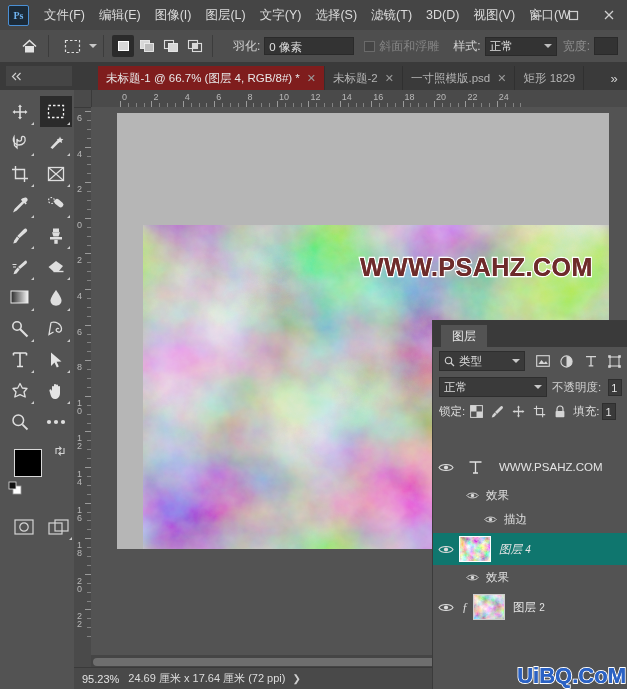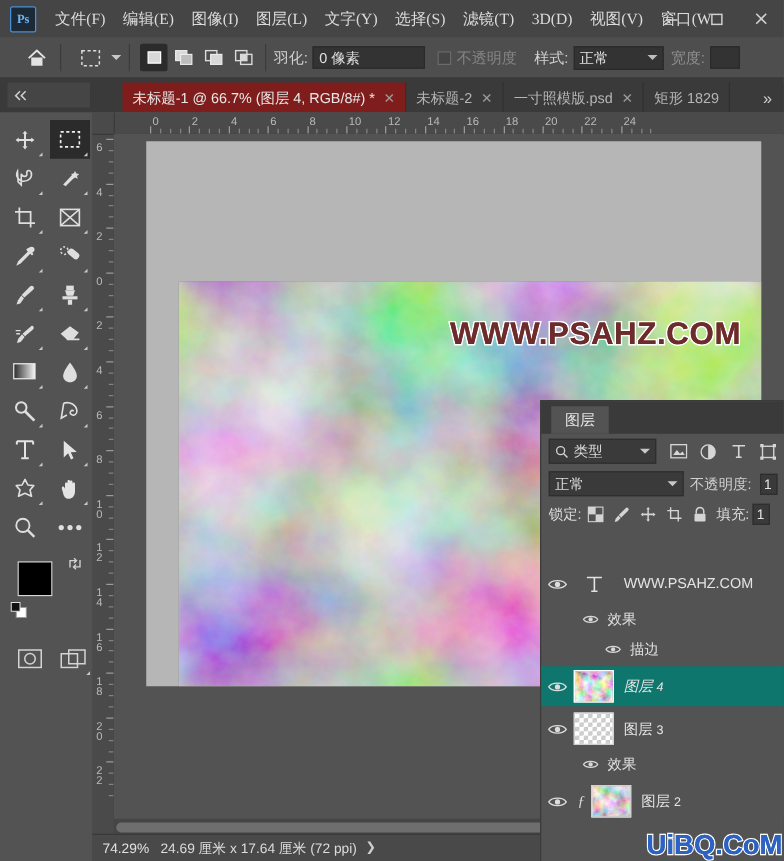--- a/index.html
+++ b/index.html
@@ -18,21 +18,21 @@
     position:absolute;left:0;top:0;width:627px;height:30px;
     background:#454545;display:flex;align-items:center;
   }
   .ps-logo{
     width:19px;height:19px;margin-left:8px;margin-right:8px;
     border:1px solid #4a8fd4;border-radius:2px;background:#1c2a37;
     color:#6fb3f0;font-size:10px;font-weight:bold;
     display:flex;align-items:center;justify-content:center;
     font-family:"Liberation Serif",serif;
   }
-  .menu-items{display:flex;align-items:center;height:30px;font-family:Liberation Serif, serif;}
+  .menu-items{display:flex;align-items:center;height:30px;}
   .menu-item{
     padding:0 7px;height:30px;line-height:30px;font-size:12.5px;color:#dcdcdc;
     white-space:nowrap;cursor:default;
   }
   .win-btns{position:absolute;right:0;top:0;display:flex;height:30px;}
   .win-btn{width:36px;height:30px;display:flex;align-items:center;justify-content:center;color:#cfcfcf;font-size:13px;}
   .win-btn svg{display:block;}
 
   
   .optionsbar{
@@ -41,21 +41,21 @@
     display:flex;align-items:center;
   }
   .opt-sep{width:1px;height:22px;background:#3c3c3c;margin:0 6px;}
   .home-btn{width:26px;height:26px;margin-left:16px;display:flex;align-items:center;justify-content:center;}
   .tool-preset{display:flex;align-items:center;margin-left:6px;}
   .marquee-ico{width:22px;height:20px;display:flex;align-items:center;justify-content:center;}
   .caret{width:0;height:0;border-left:4px solid transparent;border-right:4px solid transparent;border-top:4px solid #c8c8c8;margin-left:6px;}
   .sel-modes{display:flex;align-items:center;gap:2px;margin-left:2px;}
   .sel-mode{width:22px;height:22px;display:flex;align-items:center;justify-content:center;border-radius:2px;}
   .sel-mode.active{background:#2b2b2b;}
-  .opt-label{font-size:12px;color:#d0d0d0;margin-left:0;margin-right:4px;white-space:nowrap;}
+  .opt-label{font-size:12px;color:#d0d0d0;margin-left:14px;margin-right:4px;white-space:nowrap;}
   .opt-input{
     background:#333;border:1px solid #2a2a2a;color:#e0e0e0;
     height:18px;line-height:18px;font-size:11.5px;padding:0 4px;
     box-sizing:border-box;
   }
   .opt-check{display:flex;align-items:center;gap:4px;color:#858585;font-size:12px;margin-left:10px;}
   .chk{width:11px;height:11px;border:1px solid #6a6a6a;background:#454545;box-sizing:border-box;}
   .opt-select{
     background:#333;border:1px solid #2a2a2a;color:#e0e0e0;height:19px;
     display:flex;align-items:center;padding:0 4px;font-size:11.5px;box-sizing:border-box;
@@ -298,21 +298,21 @@
             <rect x="5.5" y="4.5" width="9" height="8" fill="none" stroke="#dcdcdc" stroke-width="1.1"></rect>
             <rect x="5.5" y="4.5" width="5" height="5" fill="#d8d8d8"></rect>
           </svg>
       </div>
     </div>
     <div class="opt-sep"></div>
     <span class="opt-label">羽化:</span>
     <div class="opt-input" style="width:90px;">0 像素</div>
     <div class="opt-check">
       <span class="chk"></span>
-      <span>不透明度</span>
+      <span>斜面和浮雕</span>
     </div>
     <span class="opt-label" style="margin-left:14px;">样式:</span>
     <div class="opt-select" style="width:72px;">
       <span>正常</span>
       <span class="caret"></span>
     </div>
     <span class="opt-label" style="margin-left:6px;color:#8f8f8f;">宽度:</span>
     <div class="opt-input" style="width:24px;"></div>
   </div>
 
@@ -715,21 +715,21 @@
         <div class="wm-text">WWW.PSAHZ.COM</div>
         <div class="wm-text-top">WWW.PSAHZ.COM</div>
       </div>
     </div>
 
     <div class="hscroll">
       <div class="thumb"></div>
     </div>
 
     <div class="statusbar">
-      <span class="zoomv">74.29%</span>
+      <span class="zoomv">95.23%</span>
       <span class="dims">24.69 厘米 x 17.64 厘米 (72 ppi)</span>
       <span class="arrow">❯</span>
     </div>
   </div>
 
   <div class="layers">
     <div class="lp-tabs">
       <div class="lp-tab">图层</div>
     </div>
 
@@ -877,33 +877,20 @@
             <rect width="32" height="26" fill="#888"></rect>
               <rect width="32" height="26" filter="url(#th1)"></rect>
           </svg>
         </span>
         <span class="lname">
           <span>图层</span>
           <span class="sub">4</span>
         </span>
       </div>
 
-      <div class="lrow" style="border-bottom:none;margin-top:2px;">
-        <span class="eye">
-          <svg width="16" height="11" viewBox="0 0 16 11">
-              <path d="M1 5.5 C3.5 1.5 12.5 1.5 15 5.5 C12.5 9.5 3.5 9.5 1 5.5 Z" fill="none" stroke="#dcdcdc" stroke-width="1.1"></path>
-              <circle cx="8" cy="5.5" r="2.1" fill="#dcdcdc"></circle>
-            </svg>
-        </span>
-        <span class="thumb-box checker"></span>
-        <span class="lname">
-          <span>图层</span>
-          <span class="sub">3</span>
-        </span>
-      </div>
       <div class="effrow" style="padding-left:30px;">
         <span class="eye-sm">
           <svg width="13" height="9" viewBox="0 0 13 9">
               <path d="M0.8 4.5 C3 1.3 10 1.3 12.2 4.5 C10 7.7 3 7.7 0.8 4.5 Z" fill="none" stroke="#d8d8d8" stroke-width="1"></path>
               <circle cx="6.5" cy="4.5" r="1.7" fill="#d8d8d8"></circle>
             </svg>
         </span>
         <span class="eff-label" style="margin-left:5px;">效果</span>
       </div>
 

